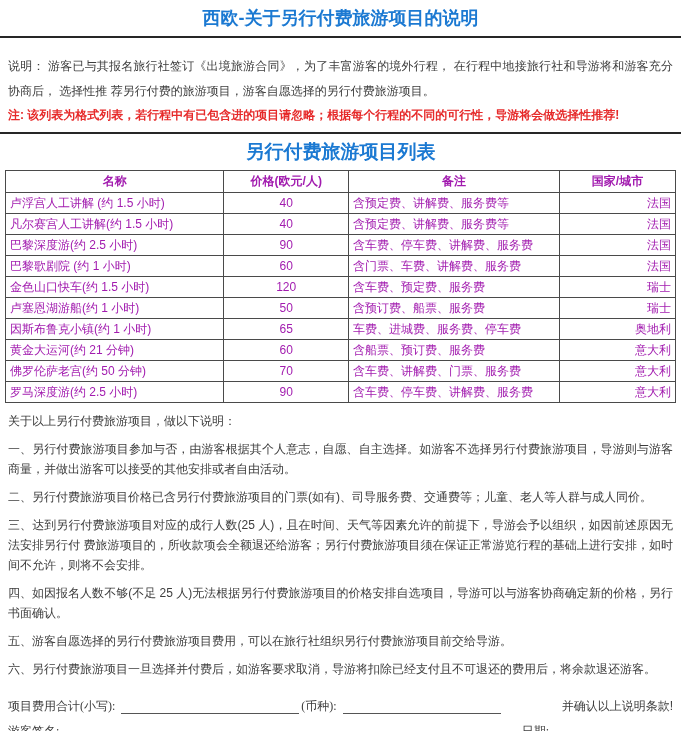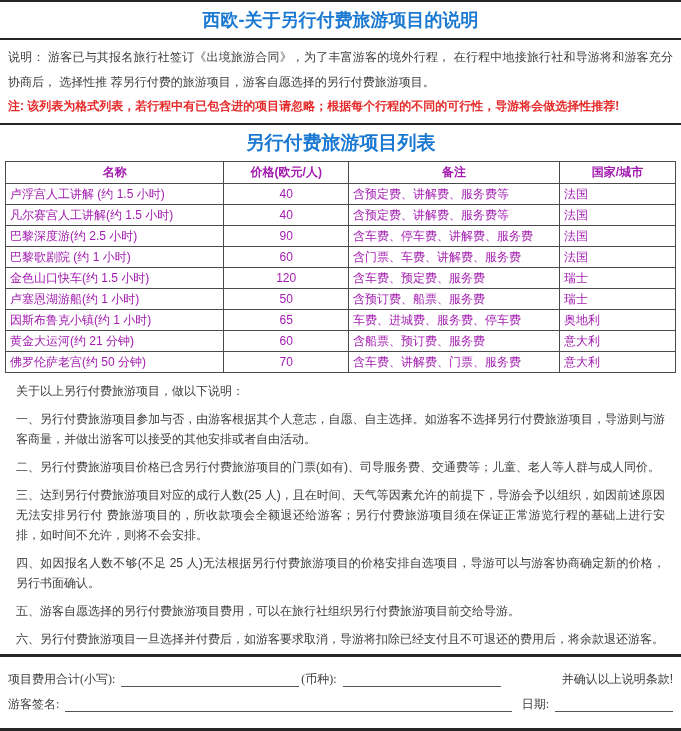--- a/index.html
+++ b/index.html
@@ -9,21 +9,21 @@
     color:#3c3c3c;
   }
   .page{width:681px;height:731px;display:flex;flex-direction:column;box-sizing:border-box;}
   .rule{height:2px;background:#262626;}
   .rule-thick{height:3px;background:#262626;}
   .title-bar{
     height:36px;line-height:36px;text-align:center;
     font-size:18px;font-weight:bold;color:#1b79d2;
     border-bottom:2px solid #262626;
   }
-  .intro{padding:5px 8px 4px;border-bottom:2px solid #262626;}
+  .intro{padding:16px 8px 4px;border-bottom:2px solid #262626;}
   .desc{font-size:12px;line-height:25px;text-align:justify;color:#3c3c3c;margin:0;}
   .note{font-size:12px;line-height:21px;color:#e62a2a;font-weight:bold;margin:1px 0 2px;}
   .table-title{
     height:36px;line-height:36px;text-align:center;
     font-size:19px;font-weight:bold;color:#1b79d2;
   }
   table.fee{
     width:671px;margin:0 5px;border-collapse:collapse;table-layout:fixed;
     font-size:12px;color:#a21caf;
   }
@@ -31,22 +31,22 @@
     border:1px solid #4a4a4a;height:20px;padding:0 4px;overflow:hidden;white-space:nowrap;
   }
   table.fee th{font-weight:bold;text-align:center;height:21px;}
   table.fee col.w0{width:32.6%;}
   table.fee col.w1{width:18.6%;}
   table.fee col.w2{width:31.5%;}
   table.fee col.w3{width:17.3%;}
   td.c0{text-align:left;}
   td.c1{text-align:center;}
   td.c2{text-align:left;padding-left:8px;}
-  td.c3{text-align:left;}
-  .notes{padding:8px 16px 0;font-size:12px;}
+  td.c3{text-align:right;}
+  .notes{padding:8px 8px 0;font-size:12px;}
   .notes-heading{line-height:20px;margin:0 0 7px;}
   .note-item{line-height:20px;margin:8px 0 7px;text-align:justify;}
   .note-item:nth-child(6){margin-bottom:5px;}
   .note-item:last-child{margin-bottom:5px;}
   .footer{padding:7px 8px 4px;font-size:12px;}
   .f-row{display:flex;align-items:flex-end;height:25px;}
   .blank{border-bottom:1px solid #555;height:16px;display:inline-block;}
   .blank.total{width:178px;margin:0 2px 2px 6px;}
   .blank.currency{width:158px;margin:0 8px 2px 6px;}
   .blank.sign{flex:1;margin:0 10px 2px 6px;}
@@ -134,20 +134,26 @@
           <td class="c1">60</td>
           <td class="c2">含船票、预订费、服务费</td>
           <td class="c3">意大利</td>
         </tr>
         <tr>
           <td class="c0">佛罗伦萨老宫(约 50 分钟)</td>
           <td class="c1">70</td>
           <td class="c2">含车费、讲解费、门票、服务费</td>
           <td class="c3">意大利</td>
         </tr>
+        <tr>
+          <td class="c0">罗马深度游(约 2.5 小时)</td>
+          <td class="c1">90</td>
+          <td class="c2">含车费、停车费、讲解费、服务费</td>
+          <td class="c3">意大利</td>
+        </tr>
       </tbody>
   </table>
 
   <div class="notes">
     <p class="notes-heading">关于以上另行付费旅游项目，做以下说明：</p>
     <div>
         <p class="note-item">一、另行付费旅游项目参加与否，由游客根据其个人意志，自愿、自主选择。如游客不选择另行付费旅游项目，导游则与游客商量，并做出游客可以接受的其他安排或者自由活动。</p>
         <p class="note-item">二、另行付费旅游项目价格已含另行付费旅游项目的门票(如有)、司导服务费、交通费等；儿童、老人等人群与成人同价。</p>
         <p class="note-item">三、达到另行付费旅游项目对应的成行人数(25 人)，且在时间、天气等因素允许的前提下，导游会予以组织，如因前述原因无法安排另行付 费旅游项目的，所收款项会全额退还给游客；另行付费旅游项目须在保证正常游览行程的基础上进行安排，如时间不允许，则将不会安排。</p>
         <p class="note-item">四、如因报名人数不够(不足 25 人)无法根据另行付费旅游项目的价格安排自选项目，导游可以与游客协商确定新的价格，另行书面确认。</p>

